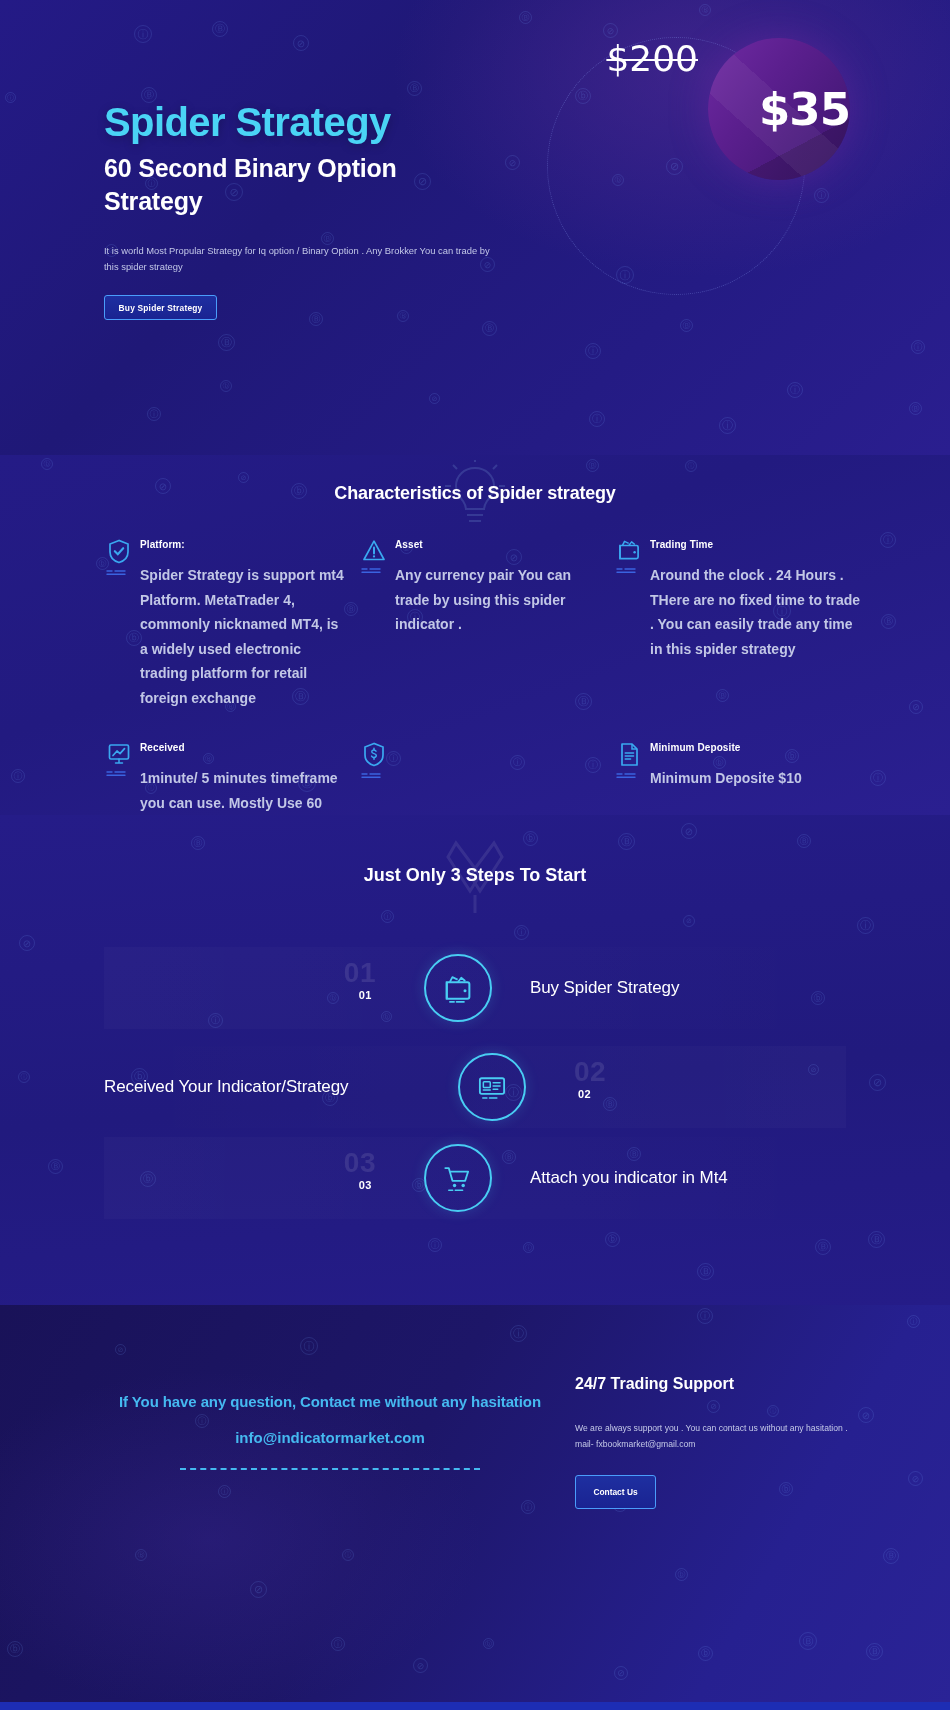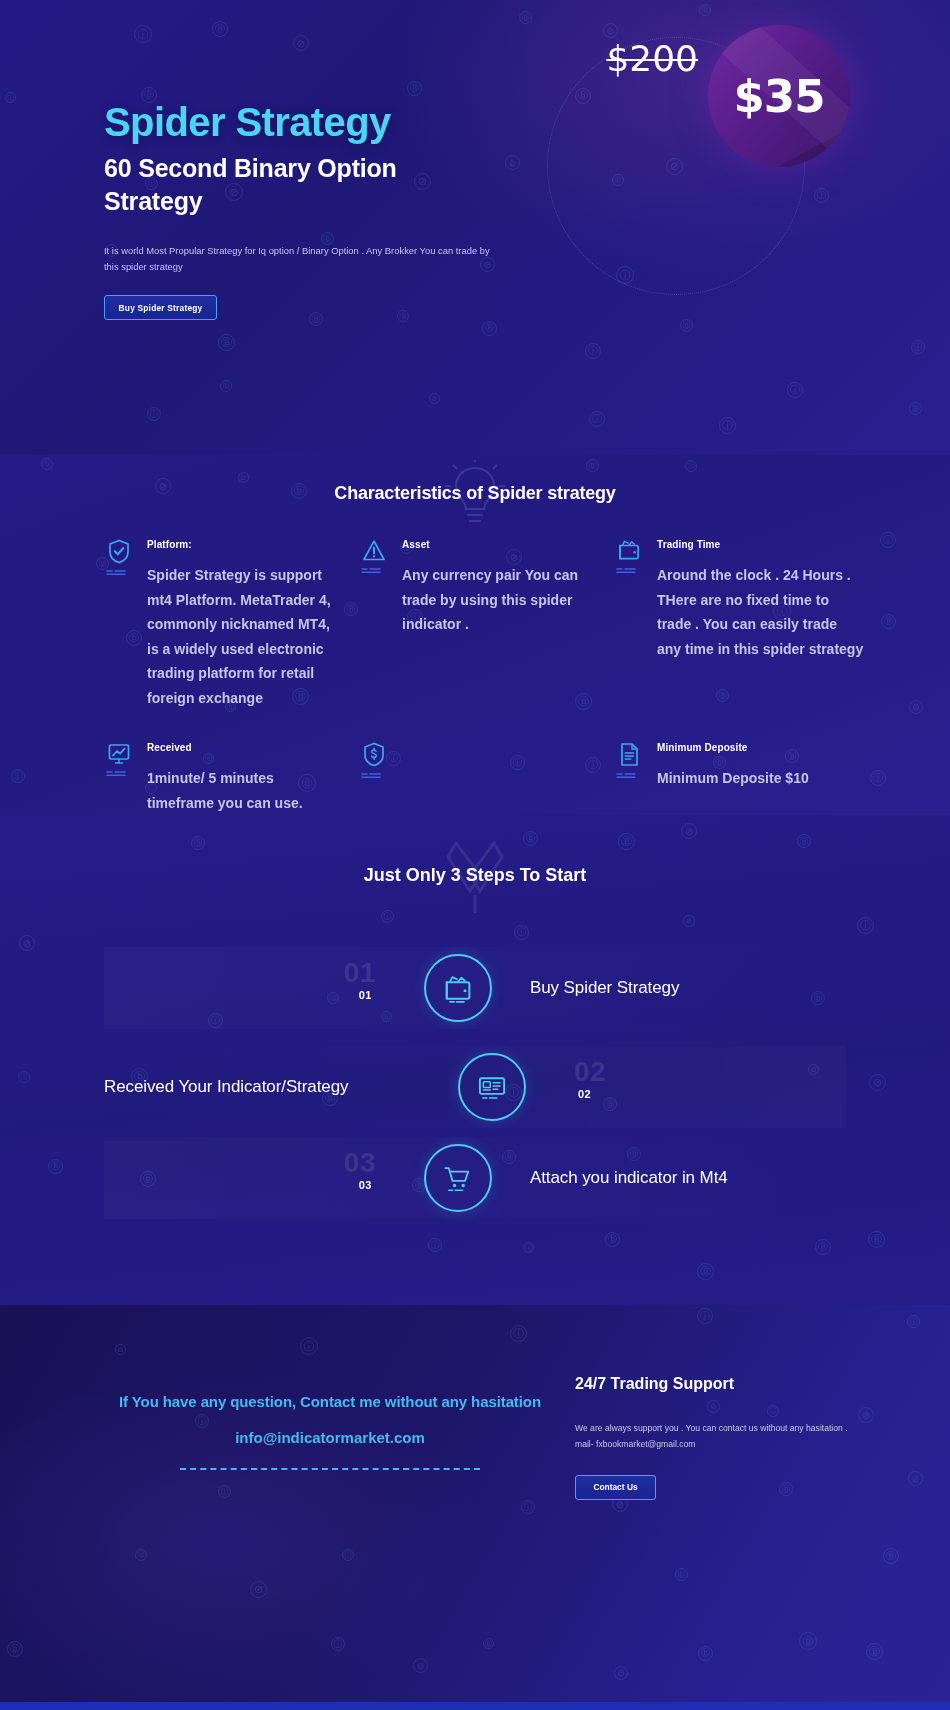--- a/index.html
+++ b/index.html
@@ -101,28 +101,28 @@
     font-size: 36px;
     font-weight: 400;
     color: #ffffff;
     text-decoration: line-through;
     text-decoration-thickness: 2px;
     z-index: 7;
     font-family: "DejaVu Sans", sans-serif;
   }
   .price-badge {
     position: absolute;
-    right: 100px; top: 25px;
+    right: 100px; top: 38px;
     width: 142px; height: 142px;
     border-radius: 50%;
     background:
       linear-gradient(128deg, #6f2aa3 0%, #5b1f8e 38%, #4a1a7d 70%, #3f1770 100%);
     display: flex;
     align-items: center;
-    justify-content: center;
+    justify-content: flex-end;
     z-index: 6;
     box-shadow: 0 0 38px rgba(110,40,160,0.48);
     overflow: hidden;
   }
   .price-badge::before {
     content: "";
     position: absolute;
     width: 160%; height: 160%;
     background:
       linear-gradient(42deg, rgba(255,255,255,0.07) 0 22%, transparent 22% 48%, rgba(255,255,255,0.05) 48% 62%, transparent 62%),
@@ -173,21 +173,21 @@
   }
   .feat-grid {
     position: absolute;
     top: 82px; left: 104px;
     width: 760px;
     display: grid;
     grid-template-columns: 240px 240px 250px;
     gap: 30px 15px;
     z-index: 5;
   }
-  .feat { display: flex; gap: 13px; }
+  .feat { display: flex; gap: 6px; }
   .feat-ico {
     flex: 0 0 auto;
     width: 30px;
     display: flex;
     flex-direction: column;
     align-items: center;
     gap: 5px;
     padding-top: 2px;
   }
   .feat-underline { display: block; }
@@ -338,21 +338,21 @@
     color: #ffffff;
   }
   .support-text {
     margin-top: 28px;
     font-size: 8.6px;
     line-height: 1.85;
     color: #c5cae8;
   }
   .contact-btn {
     margin-top: 22px;
-    width: 81px; height: 25px;
+    width: 81px; height: 34px;
     border: 1px solid #4a9dfb;
     border-radius: 3px;
     background: linear-gradient(180deg, #1e2fa0 0%, #1a2392 100%);
     color: #ffffff;
     font-size: 8.4px;
     font-weight: 700;
     display: flex;
     align-items: center;
     justify-content: center;
     cursor: pointer;

